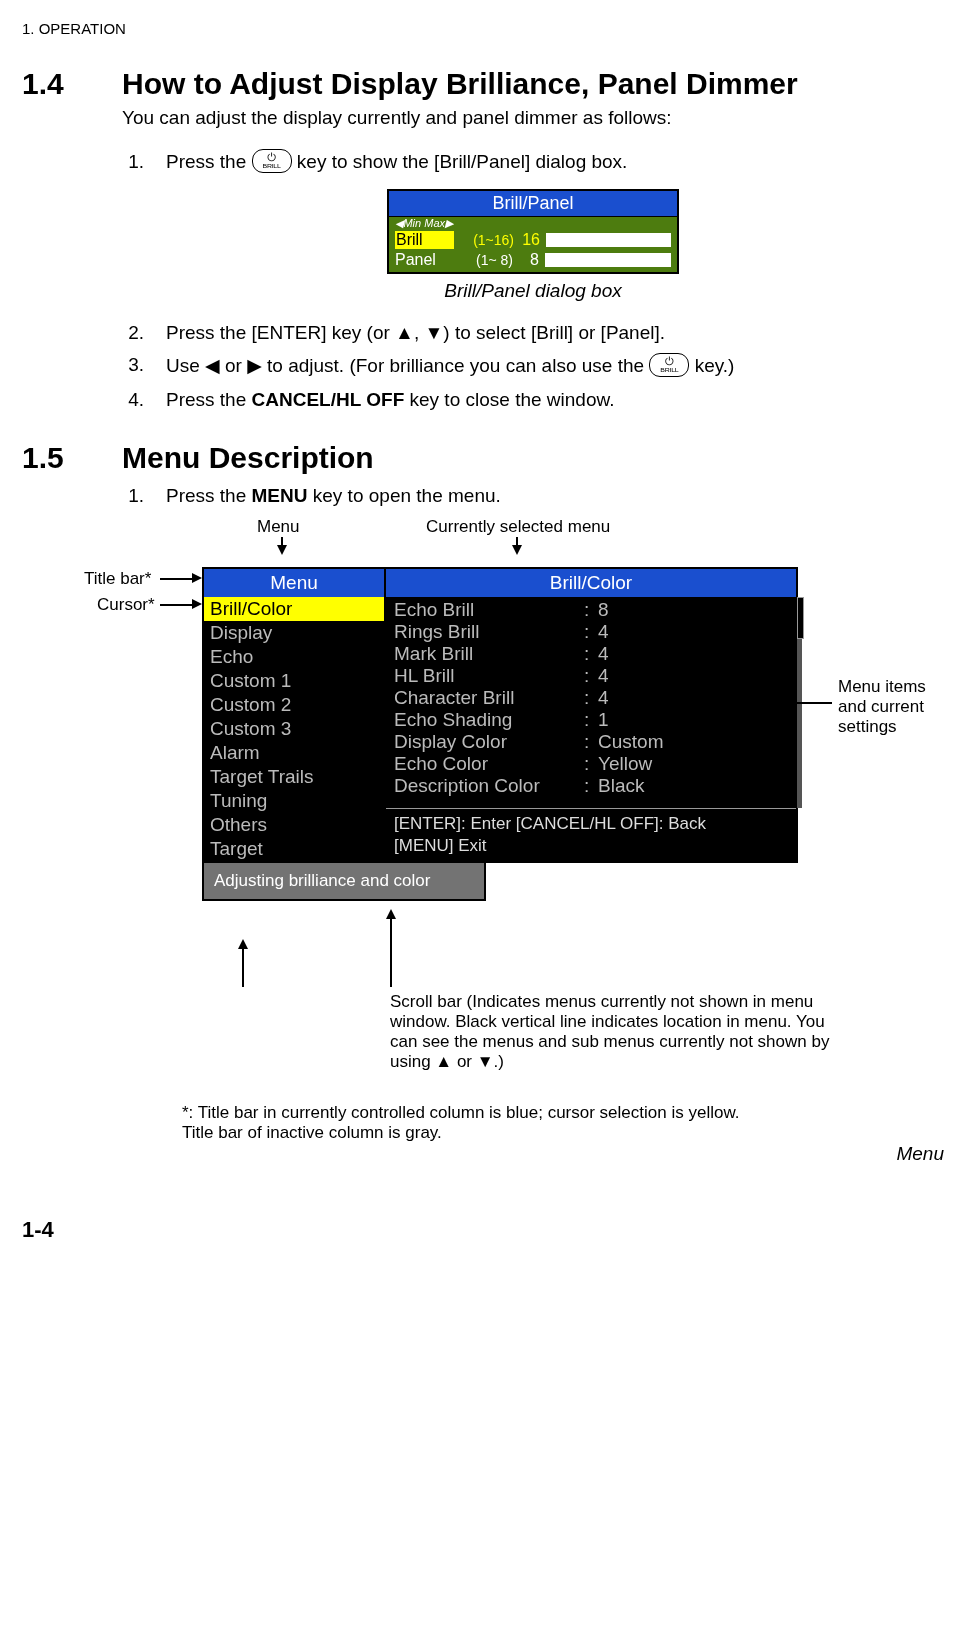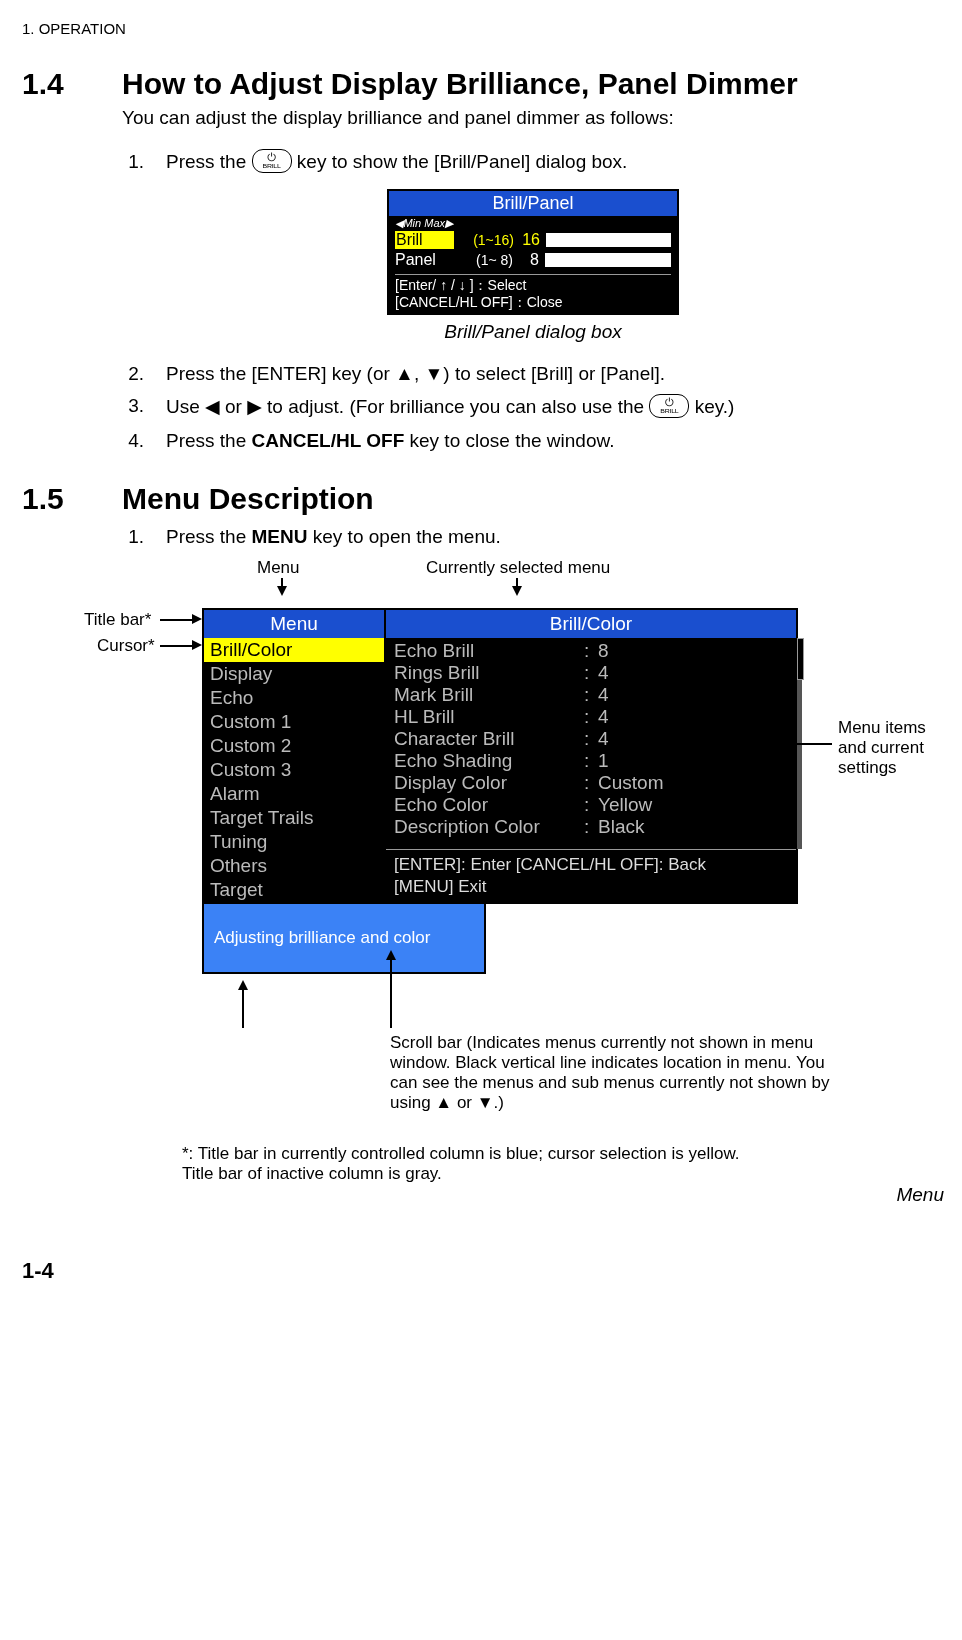--- a/index.html
+++ b/index.html
@@ -81,21 +81,21 @@
     flex-direction: column;
     align-items: center;
     margin: 14px 0 4px 0;
   }
   .dialog1 {
     width: 288px;
     border: 2px solid #000;
     font-family: Arial, Helvetica, sans-serif;
     font-size: 16px;
     color: #fff;
-    background: #000000;
+    background: #4d7c0f;
   }
   .dialog1 .titlebar {
     background: #1a4fcf;
     color: #fff;
     text-align: center;
     padding: 2px 0;
     font-size: 18px;
     border-bottom: 1px solid #000;
   }
   .dialog1 .body {
@@ -224,23 +224,23 @@
     padding: 4px 8px;
     font-size: 17px;
     color: #ddd;
     line-height: 22px;
   }
   .menu-under {
     display: flex;
   }
   .menu-under .guide {
     width: 260px;
-    background: #3b82f6;
+    background: #737373;
     color: #fff;
-    padding: 24px 10px;
+    padding: 8px 10px;
     font-size: 17px;
     border: 2px solid #000;
     border-top: none;
   }
   .ann {
     position: absolute;
     font-size: 17px;
     color: #000;
   }
   .arrow-line {
@@ -311,21 +311,21 @@
 
 <div class="page">
   <div class="running-head">1.  OPERATION</div>
 
   <div class="h2">
     <span class="num">1.4</span>
     <span>How to Adjust Display Brilliance, Panel Dimmer</span>
   </div>
 
   <div class="body-indent">
-    <div class="para">You can adjust the display brilliance and panel dimmer as follows:</div>
+    <div class="para">You can adjust the display currently and panel dimmer as follows:</div>
 
     <ol class="steps">
       <li>
         <span class="n">1.</span>
         <span class="t">
           <span>Press the </span>
           <span class="inline-icon">
             <span class="pwr">⏻</span>
             <span class="lbl">BRILL</span>
           </span>
@@ -343,24 +343,20 @@
             <span class="lab">Brill</span>
             <span class="range">(1~16)</span>
             <span class="val">16</span>
             <span class="bar"></span>
           </div>
           <div class="row">
             <span class="lab">Panel</span>
             <span class="range">(1~ 8)</span>
             <span class="val">8</span>
             <span class="bar"></span>
-          </div>
-          <div class="hint">
-            <div>[Enter/ ↑ / ↓ ]：Select</div>
-            <div>[CANCEL/HL OFF]：Close</div>
           </div>
         </div>
       </div>
       <div class="caption">Brill/Panel dialog box</div>
     </div>
 
     <ol class="steps">
       <li>
         <span class="n">2.</span>
         <span class="t">Press the [ENTER] key (or ▲, ▼) to select [Brill] or [Panel].</span>

